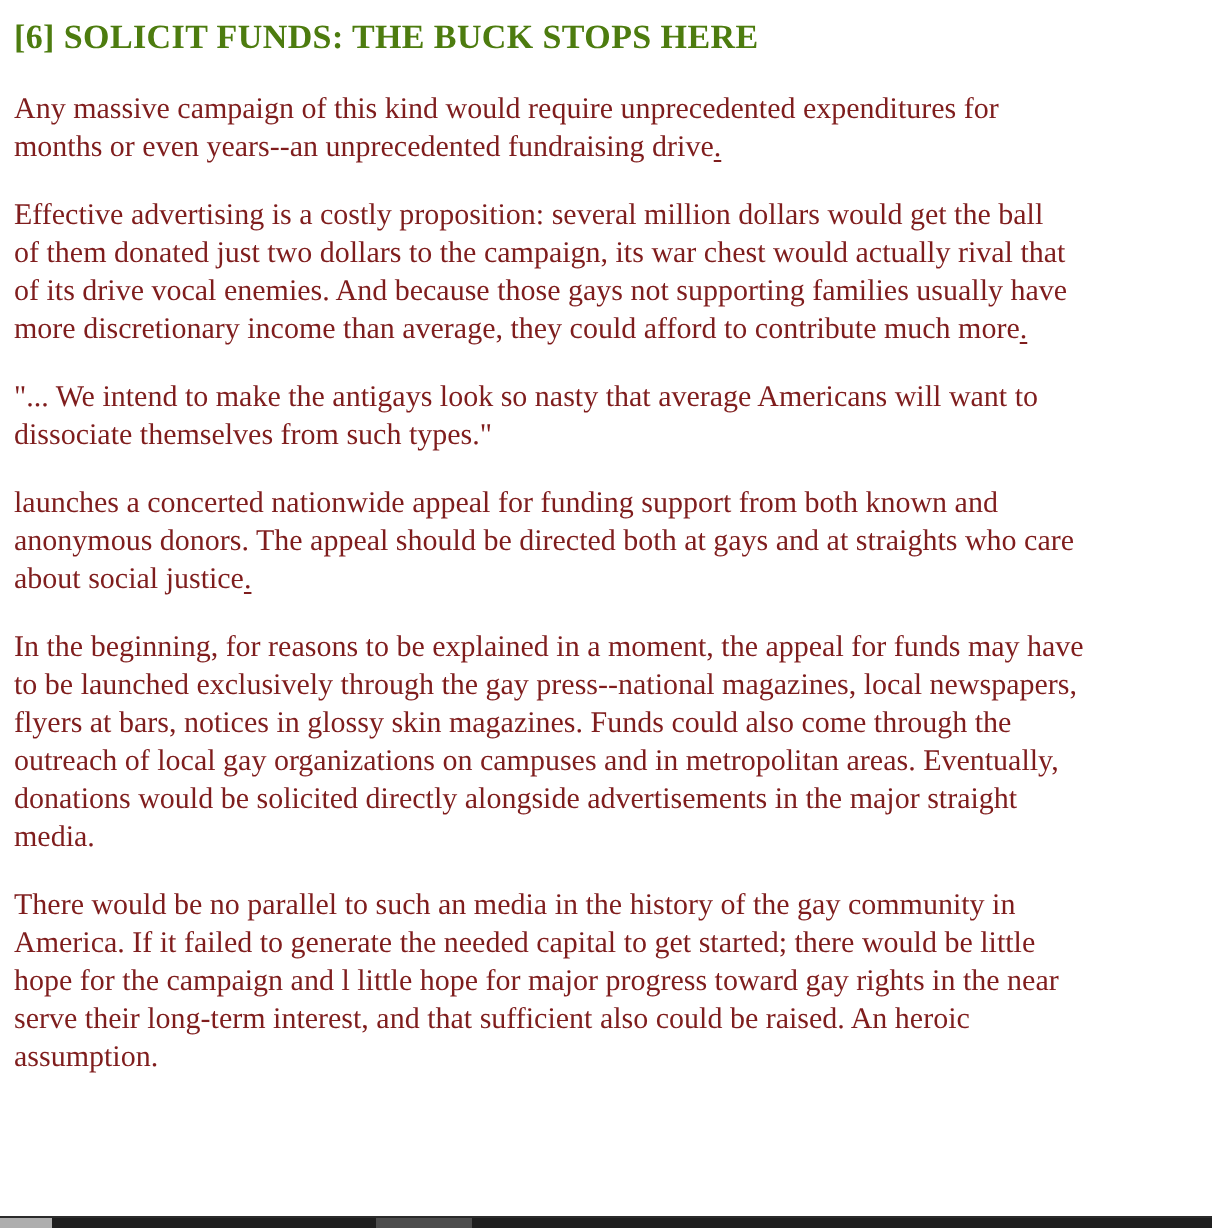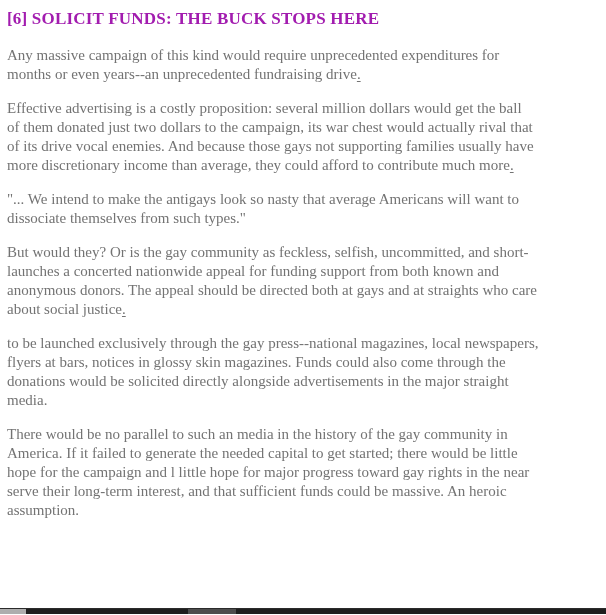--- a/index.html
+++ b/index.html
@@ -23,21 +23,21 @@
     font-size: 17px;
     line-height: 21px;
     letter-spacing: 0.2px;
     margin: 0 0 17px 0;
     color: #161616;
   }
   .para {
     margin: 0 0 15px 0;
     font-size: 15px;
     line-height: 19px;
-    color: #737373;
+    color: #7f1d1d;
   }
   .line {
     display: block;
     white-space: pre;
   }
   .u {
     text-decoration: underline;
     text-underline-offset: 2px;
   }
   .bottom-strip {
@@ -53,53 +53,54 @@
     height: 100%;
   }
   .strip-seg:last-child {
     flex: 1;
   }
 </style>
 </head>
 <body style="background: rgb(255, 255, 255);">
 
 <div class="page">
-  <h1 class="title" style="color: #a21caf;">[6] SOLICIT FUNDS: THE BUCK STOPS HERE</h1>
+  <h1 class="title" style="color: #4d7c0f;">[6] SOLICIT FUNDS: THE BUCK STOPS HERE</h1>
   <div id="paragraphs" style="color: rgb(27, 27, 27);">
       <p class="para">
         <span class="line"><span>Any massive campaign of this kind would require unprecedented expenditures for</span></span>
         <span class="line"><span>months or even years--an unprecedented fundraising drive</span><span class="u">.</span></span>
       </p>
       <p class="para">
         <span class="line"><span>Effective advertising is a costly proposition: several million dollars would get the ball</span></span>
         <span class="line"><span>of them donated just two dollars to the campaign, its war chest would actually rival that</span></span>
         <span class="line"><span>of its drive vocal enemies. And because those gays not supporting families usually have</span></span>
         <span class="line"><span>more discretionary income than average, they could afford to contribute much more</span><span class="u">.</span></span>
       </p>
       <p class="para">
         <span class="line"><span>"... We intend to make the antigays look so nasty that average Americans will want to</span></span>
         <span class="line"><span>dissociate themselves from such types."</span></span>
       </p>
       <p class="para">
-        <span class="line"><span>But would they? Or is the gay community as feckless, selfish, uncommitted, and short-</span></span>
         <span class="line"><span>launches a concerted nationwide appeal for funding support from both known and</span></span>
         <span class="line"><span>anonymous donors. The appeal should be directed both at gays and at straights who care</span></span>
         <span class="line"><span>about social justice</span><span class="u">.</span></span>
       </p>
       <p class="para">
+        <span class="line"><span>In the beginning, for reasons to be explained in a moment, the appeal for funds may have</span></span>
         <span class="line"><span>to be launched exclusively through the gay press--national magazines, local newspapers,</span></span>
         <span class="line"><span>flyers at bars, notices in glossy skin magazines. Funds could also come through the</span></span>
+        <span class="line"><span>outreach of local gay organizations on campuses and in metropolitan areas. Eventually,</span></span>
         <span class="line"><span>donations would be solicited directly alongside advertisements in the major straight</span></span>
         <span class="line"><span>media.</span></span>
       </p>
       <p class="para">
         <span class="line"><span>There would be no parallel to such an media in the history of the gay community in</span></span>
         <span class="line"><span>America. If it failed to generate the needed capital to get started; there would be little</span></span>
         <span class="line"><span>hope for the campaign and l little hope for major progress toward gay rights in the near</span></span>
-        <span class="line"><span>serve their long-term interest, and that sufficient funds could be massive. An heroic</span></span>
+        <span class="line"><span>serve their long-term interest, and that sufficient also could be raised. An heroic</span></span>
         <span class="line"><span>assumption.</span></span>
       </p>
     </div>
 </div>
 
 <div class="bottom-strip" id="bottom-strip" style="border-top-color: rgb(43, 43, 43);">
     <div class="strip-seg" style="background: rgb(174, 174, 174); width: 26px;"></div>
     <div class="strip-seg" style="background: rgb(31, 31, 31); width: 162px;"></div>
     <div class="strip-seg" style="background: rgb(77, 77, 77); width: 48px;"></div>
     <div class="strip-seg" style="background: rgb(31, 31, 31);"></div>

